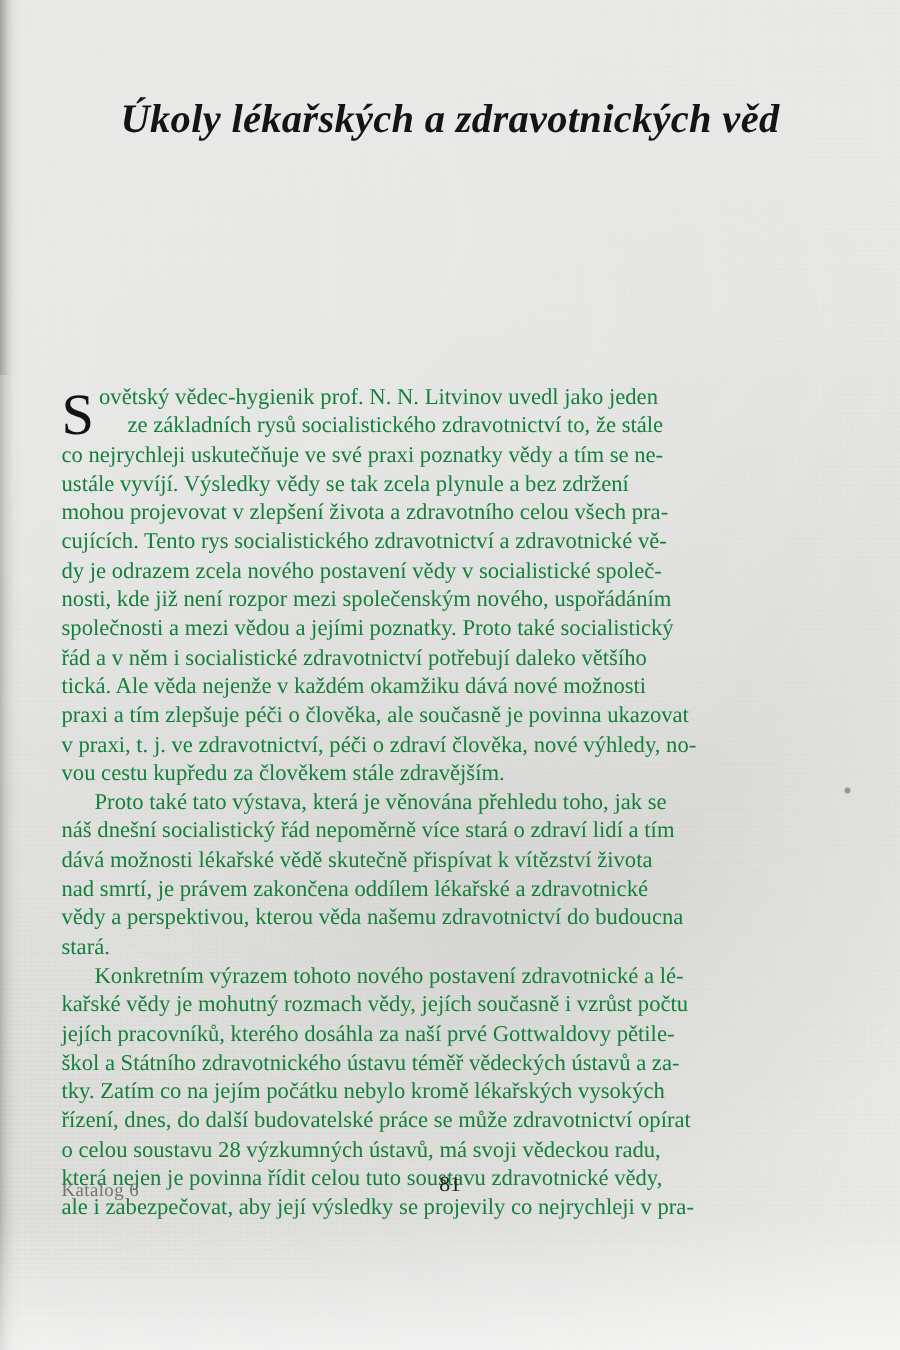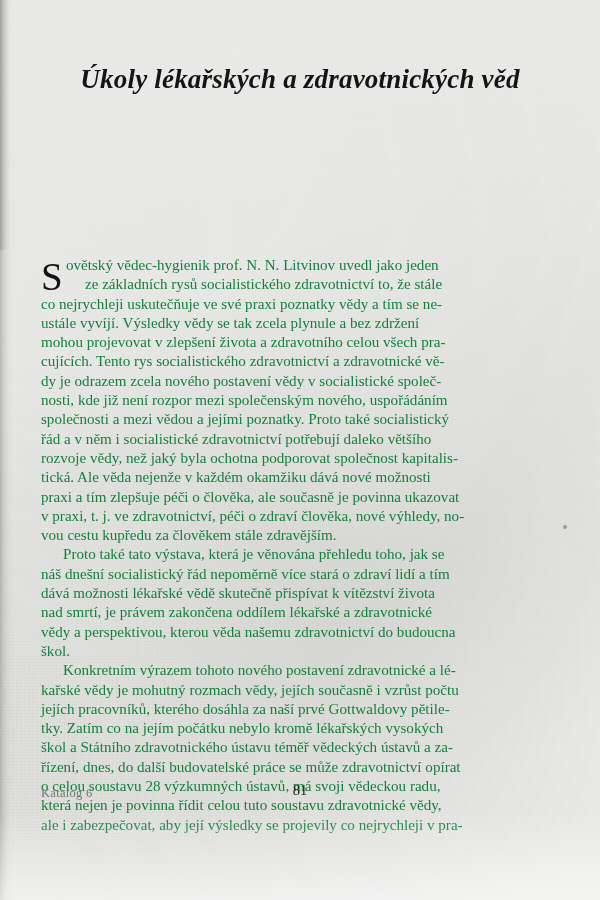--- a/index.html
+++ b/index.html
@@ -170,42 +170,41 @@
       <div class="line l1">ovětský vědec-hygienik prof. N. N. Litvinov uvedl jako jeden</div>
       <div class="line l2">ze základních rysů socialistického zdravotnictví to, že stále</div>
       <div class="line">co nejrychleji uskutečňuje ve své praxi poznatky vědy a tím se ne-</div>
       <div class="line">ustále vyvíjí. Výsledky vědy se tak zcela plynule a bez zdržení</div>
       <div class="line">mohou projevovat v zlepšení života a zdravotního celou všech pra-</div>
       <div class="line">cujících. Tento rys socialistického zdravotnictví a zdravotnické vě-</div>
       <div class="line">dy je odrazem zcela nového postavení vědy v socialistické společ-</div>
       <div class="line">nosti, kde již není rozpor mezi společenským nového, uspořádáním</div>
       <div class="line">společnosti a mezi vědou a jejími poznatky. Proto také socialistický</div>
       <div class="line">řád a v něm i socialistické zdravotnictví potřebují daleko většího</div>
-      <div class="line">rozvoje vědy, než jaký byla ochotna podporovat společnost kapitalis-</div>
       <div class="line">tická. Ale věda nejenže v každém okamžiku dává nové možnosti</div>
       <div class="line">praxi a tím zlepšuje péči o člověka, ale současně je povinna ukazovat</div>
       <div class="line">v praxi, t. j. ve zdravotnictví, péči o zdraví člověka, nové výhledy, no-</div>
       <div class="line">vou cestu kupředu za člověkem stále zdravějším.</div>
     </div>
 
     <div>
       <div class="line indent">Proto také tato výstava, která je věnována přehledu toho, jak se</div>
       <div class="line">náš dnešní socialistický řád nepoměrně více stará o zdraví lidí a tím</div>
       <div class="line">dává možnosti lékařské vědě skutečně přispívat k vítězství života</div>
       <div class="line">nad smrtí, je právem zakončena oddílem lékařské a zdravotnické</div>
       <div class="line">vědy a perspektivou, kterou věda našemu zdravotnictví do budoucna</div>
-      <div class="line">škol.</div>
+      <div class="line">stará.</div>
     </div>
 
     <div>
       <div class="line indent">Konkretním výrazem tohoto nového postavení zdravotnické a lé-</div>
       <div class="line">kařské vědy je mohutný rozmach vědy, jejích současně i vzrůst počtu</div>
       <div class="line">jejích pracovníků, kterého dosáhla za naší prvé Gottwaldovy pětile-</div>
+      <div class="line">škol a Státního zdravotnického ústavu téměř vědeckých ústavů a za-</div>
       <div class="line">tky. Zatím co na jejím počátku nebylo kromě lékařských vysokých</div>
-      <div class="line">škol a Státního zdravotnického ústavu téměř vědeckých ústavů a za-</div>
       <div class="line">řízení, dnes, do další budovatelské práce se může zdravotnictví opírat</div>
       <div class="line">o celou soustavu 28 výzkumných ústavů, má svoji vědeckou radu,</div>
       <div class="line">která nejen je povinna řídit celou tuto soustavu zdravotnické vědy,</div>
       <div class="line">ale i zabezpečovat, aby její výsledky se projevily co nejrychleji v pra-</div>
     </div>
 
   </div>
 
   <div class="speck"></div>
 

